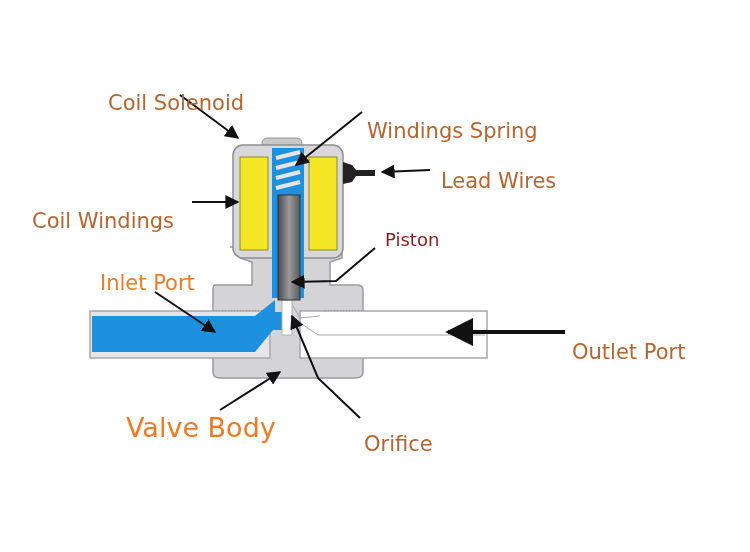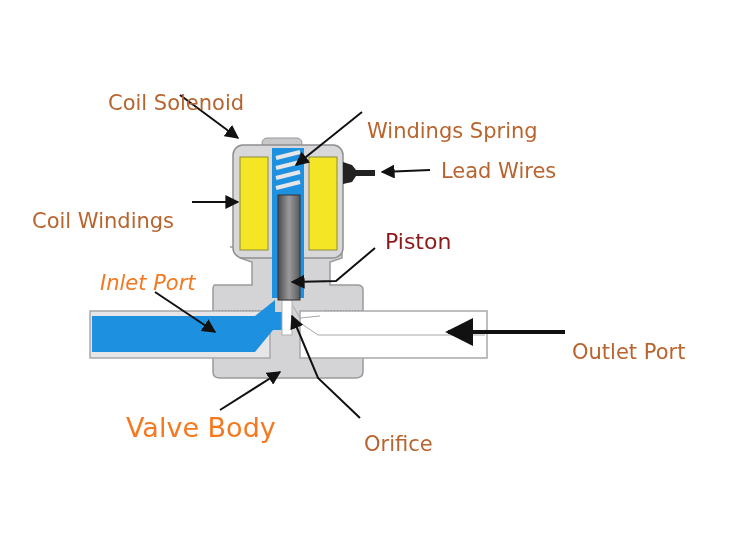--- a/index.html
+++ b/index.html
@@ -1,21 +1,21 @@
 <!DOCTYPE html>
 <html><head>
 <meta charset="utf-8">
 <style>
   html,body{margin:0;padding:0;background:#ffffff;}
   body{width:750px;height:552px;position:relative;overflow:hidden;font-family:"DejaVu Sans",sans-serif;}
   svg{position:absolute;left:0;top:0;}
   .lbl{position:absolute;white-space:nowrap;line-height:1;font-family:"DejaVu Sans",sans-serif;}
   .brown{color:#b8642e;font-size:21px;margin-top:21px;}
   .orange{color:#f47920;}
-  .maroon{color:#8b1a1a;font-size:22px;}
+  .maroon{color:#8b1a1a;font-size:18px;}
 </style>
 </head>
 <body>
 
 <svg width="750" height="552" viewBox="0 0 750 552">
   <defs>
     <linearGradient id="pist" x1="0" x2="1" y1="0" y2="0">
       <stop offset="0" stop-color="#4a4a4c"></stop>
       <stop offset="0.5" stop-color="#9a9a9c"></stop>
       <stop offset="1" stop-color="#5a5a5c"></stop>
@@ -77,19 +77,19 @@
     <polyline points="375,248 336,281 292,282" marker-end="url(#ah)"></polyline>
     <line x1="155" y1="292" x2="215" y2="332" marker-end="url(#ah)"></line>
     <line x1="565" y1="332" x2="448" y2="332" stroke-width="4" marker-end="url(#ah)"></line>
     <line x1="220" y1="410" x2="280" y2="372" marker-end="url(#ah)"></line>
     <polyline points="360,418 318,378 292,316" marker-end="url(#ah)"></polyline>
   </g>
 </svg>
 
 <div class="lbl brown" style="left:108px;top:72px;">Coil Solenoid</div>
 <div class="lbl brown" style="left:367px;top:100px;">Windings Spring</div>
-<div class="lbl brown" style="left:441px;top:140px;">Lead Wires</div>
+<div class="lbl brown" style="left:441px;top:150px;">Lead Wires</div>
 <div class="lbl brown" style="left:32px;top:190px;">Coil Windings</div>
 <div class="lbl maroon" style="left:385px;top:231px;">Piston</div>
-<div class="lbl orange" style="left:100px;top:273px;font-size:21px;font-style:italic;">Inlet Port</div>
+<div class="lbl orange" style="left:100px;top:273px;font-size:21px;">Inlet Port</div>
 <div class="lbl brown" style="left:572px;top:321px;text-align:center;">Outlet Port</div>
 <div class="lbl orange" style="left:126px;top:414px;font-size:27px;">Valve Body</div>
 <div class="lbl brown" style="left:364px;top:413px;text-align:center;">Orifice</div>
 
 </body></html>

